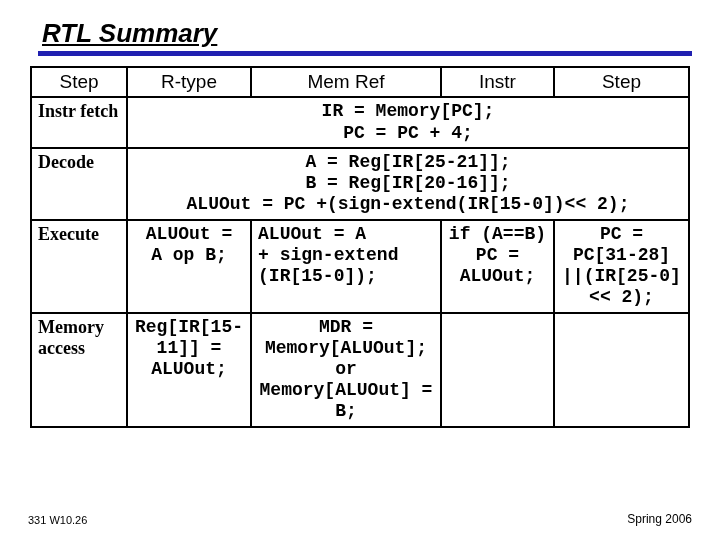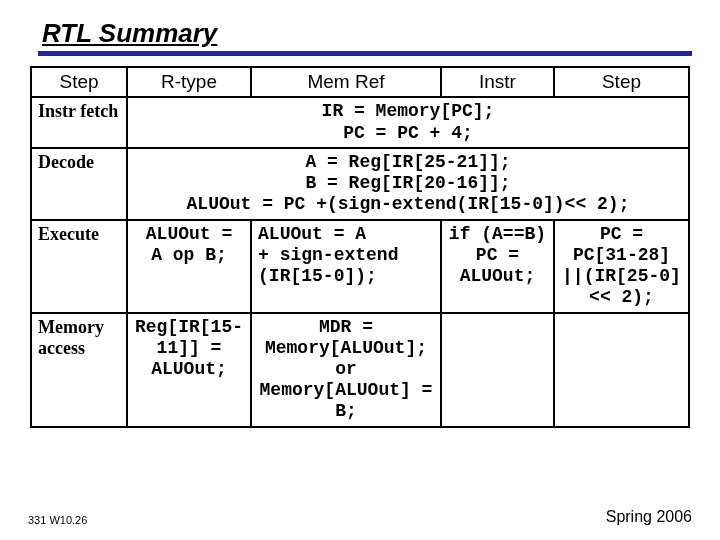--- a/index.html
+++ b/index.html
@@ -76,21 +76,21 @@
     position: absolute;
     left: 28px;
     bottom: 14px;
     font-size: 11px;
     color: #000;
   }
   .footer-right {
     position: absolute;
     right: 28px;
     bottom: 14px;
-    font-size: 16px;
+    font-size: 12px;
     color: #000;
   }
 </style>
 </head>
 <body>
 
 <div class="slide">
 
   <div class="title-wrap">
     <span class="title">RTL Summary</span>

